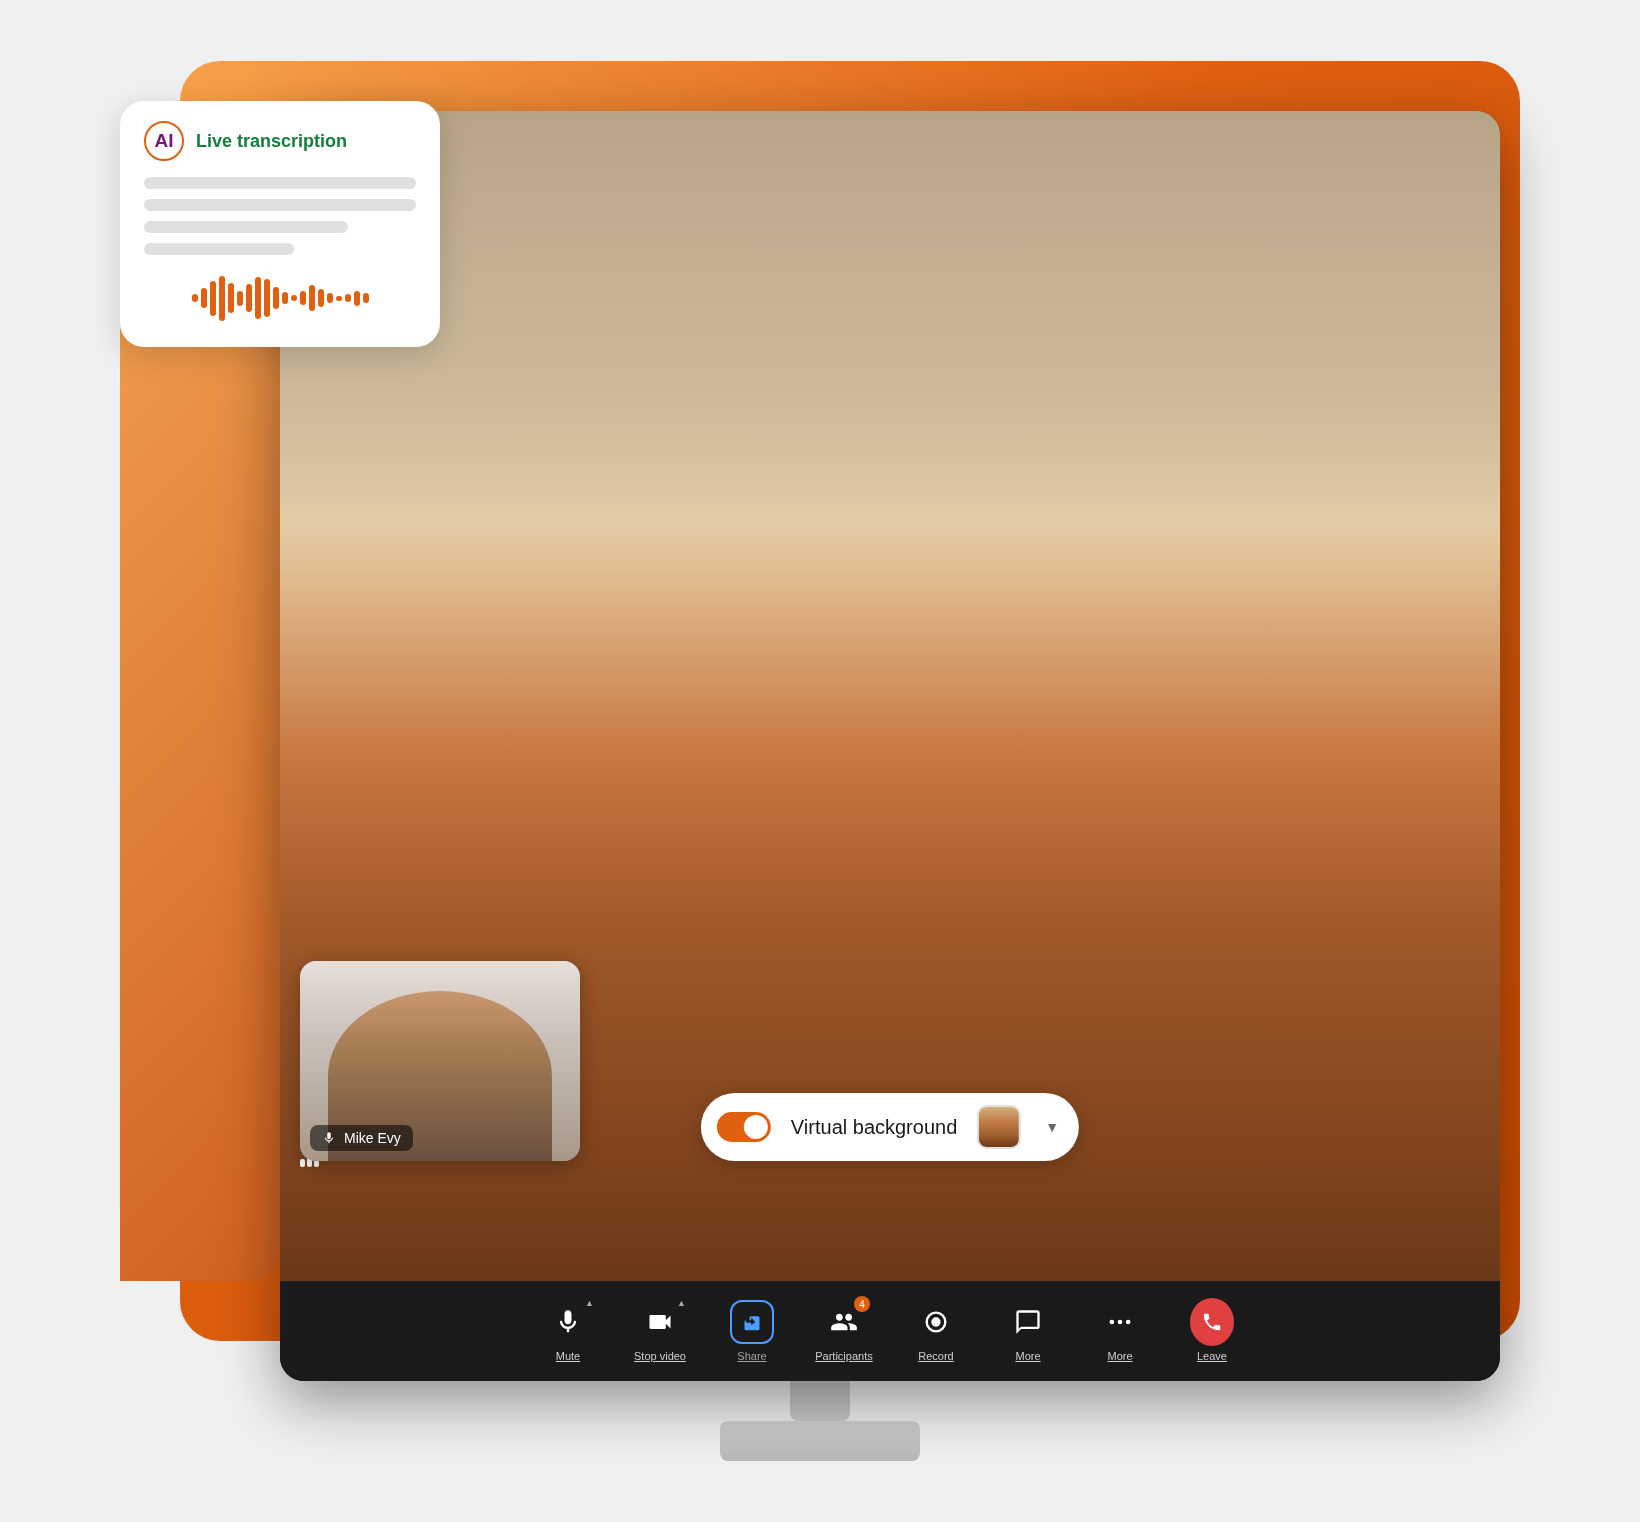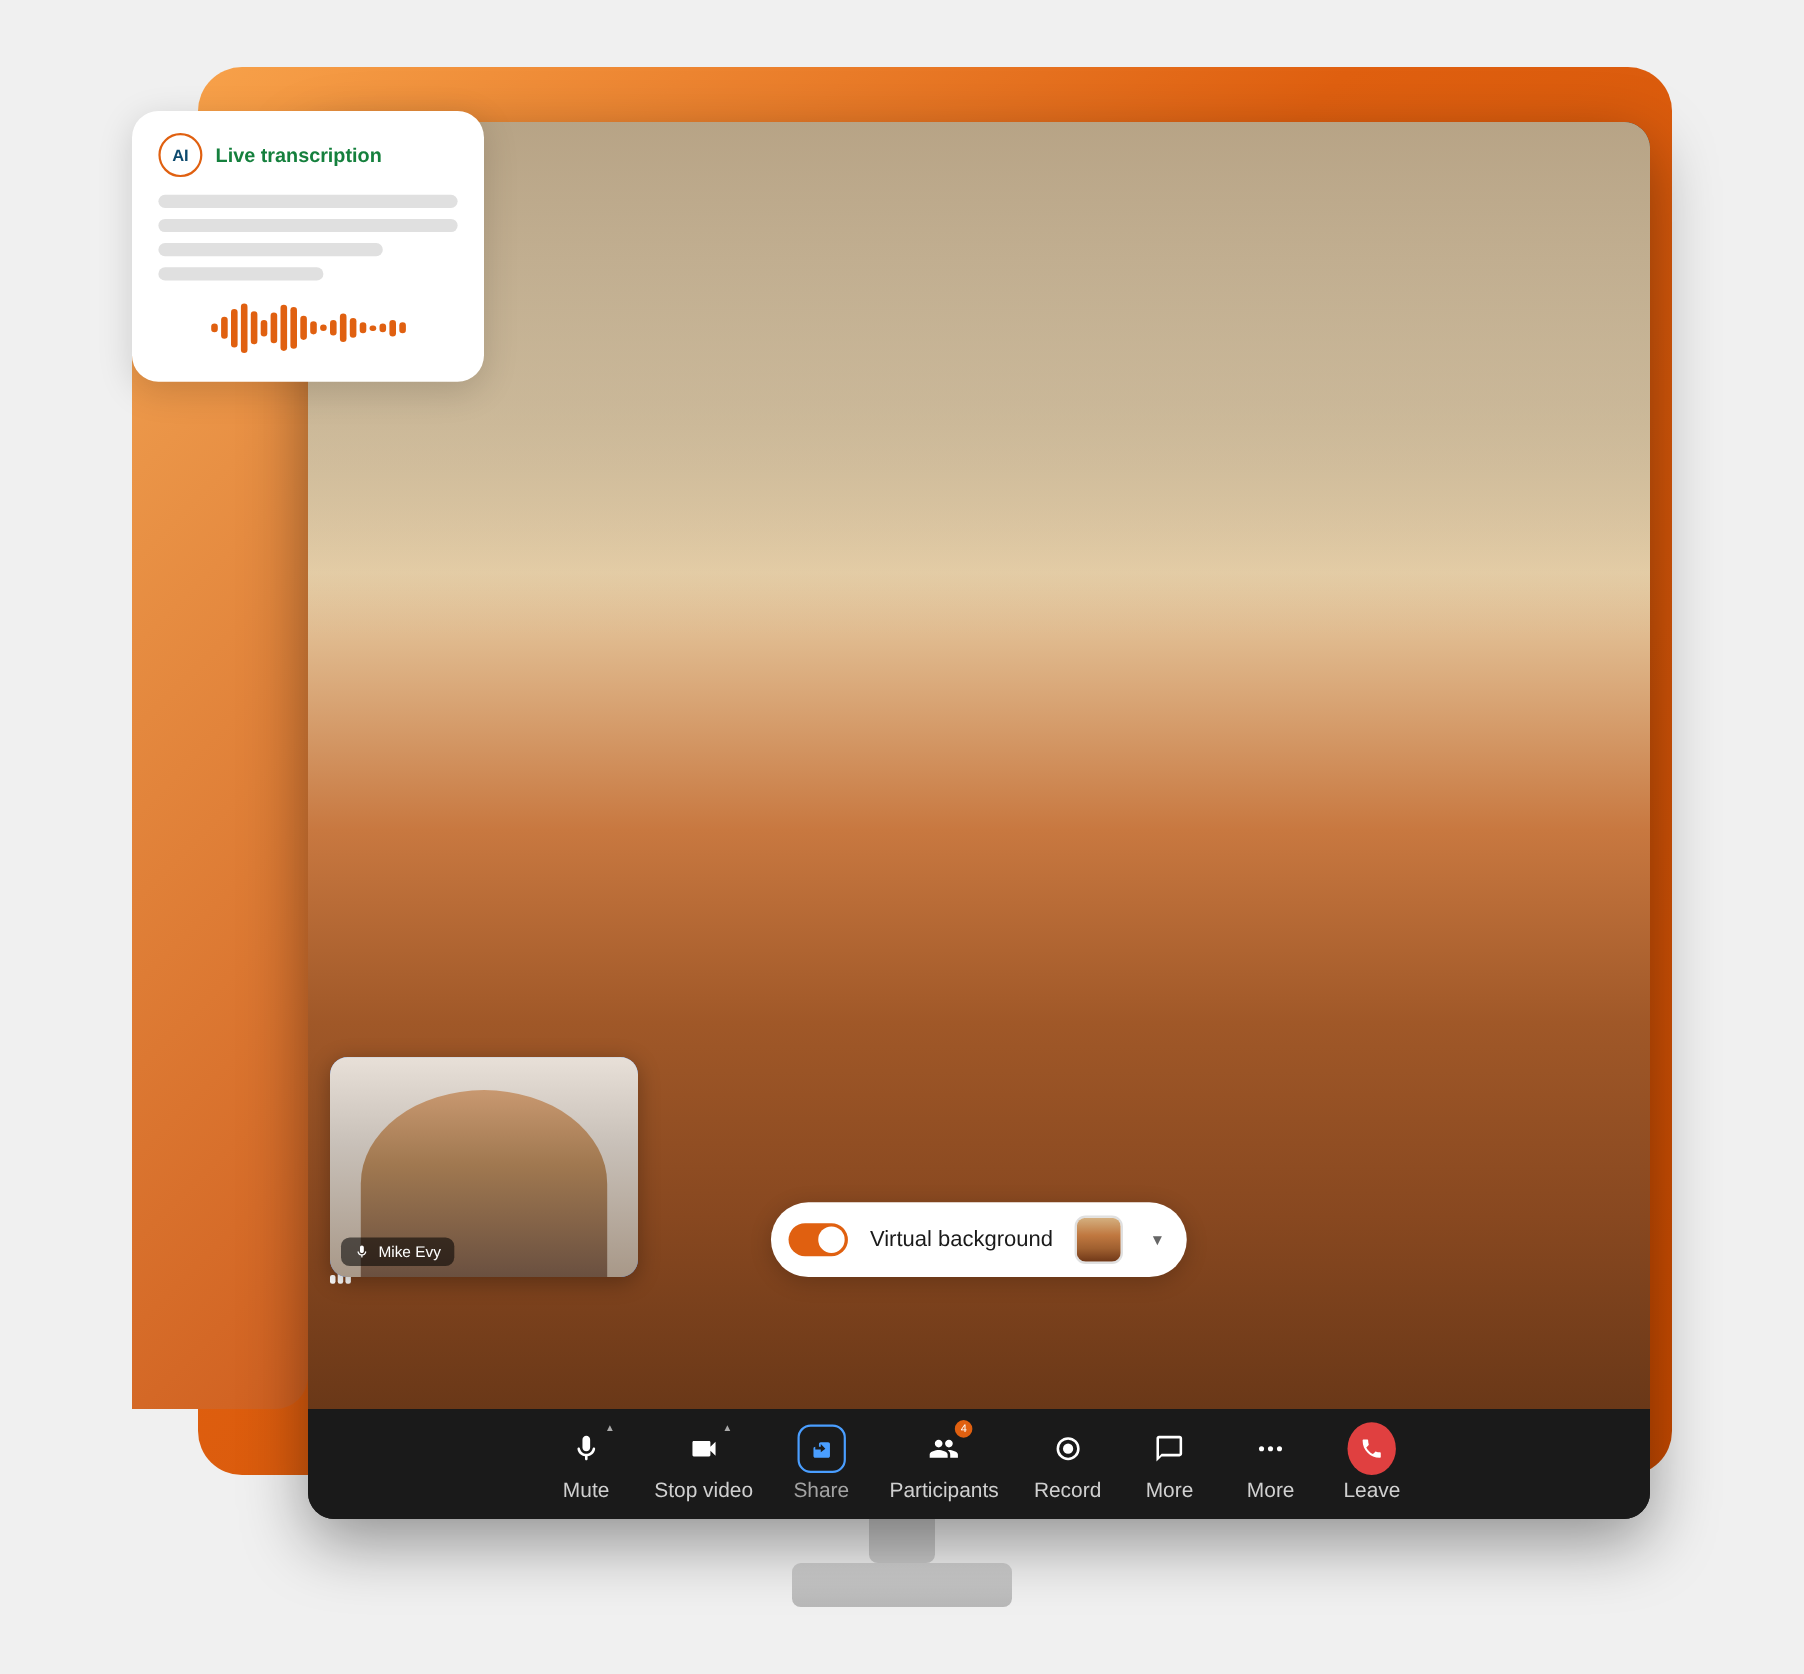--- a/index.html
+++ b/index.html
@@ -138,23 +138,24 @@
     .toolbar-btn .icon-wrap {
       position: relative;
       width: 44px;
       height: 44px;
       display: flex;
       align-items: center;
       justify-content: center;
     }
 
     .toolbar-btn .btn-label {
-      font-size: 19px;
+      font-size: 11px;
       color: #d0d0d0;
       white-space: nowrap;
+      text-decoration: underline;
     }
 
     .toolbar-btn svg {
       width: 28px;
       height: 28px;
       fill: white;
     }
 
     .leave-btn {
       background: #e04040;
@@ -285,22 +286,22 @@
     }
 
     .ai-icon-circle {
       width: 40px;
       height: 40px;
       border: 2px solid #e06010;
       border-radius: 50%;
       display: flex;
       align-items: center;
       justify-content: center;
-      color: #0c4a6e;
-      font-size: 15px;
+      color: #701a75;
+      font-size: 19px;
       font-weight: bold;
       flex-shrink: 0;
     }
 
     .transcription-title {
       font-size: 18px;
       font-weight: 600;
       color: #15803d;
     }
 

